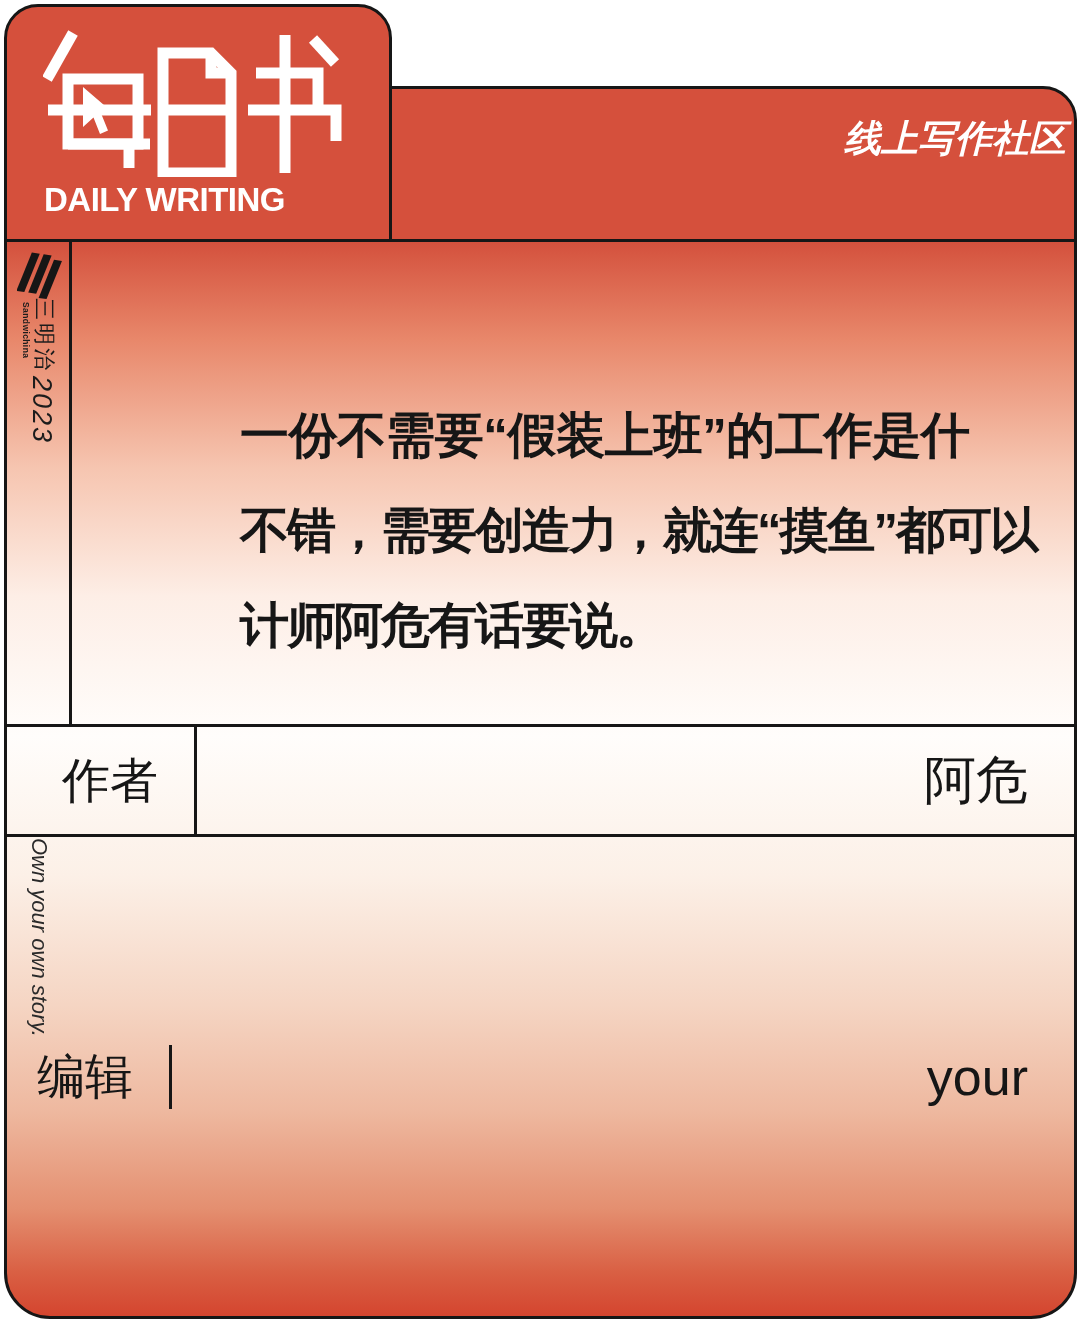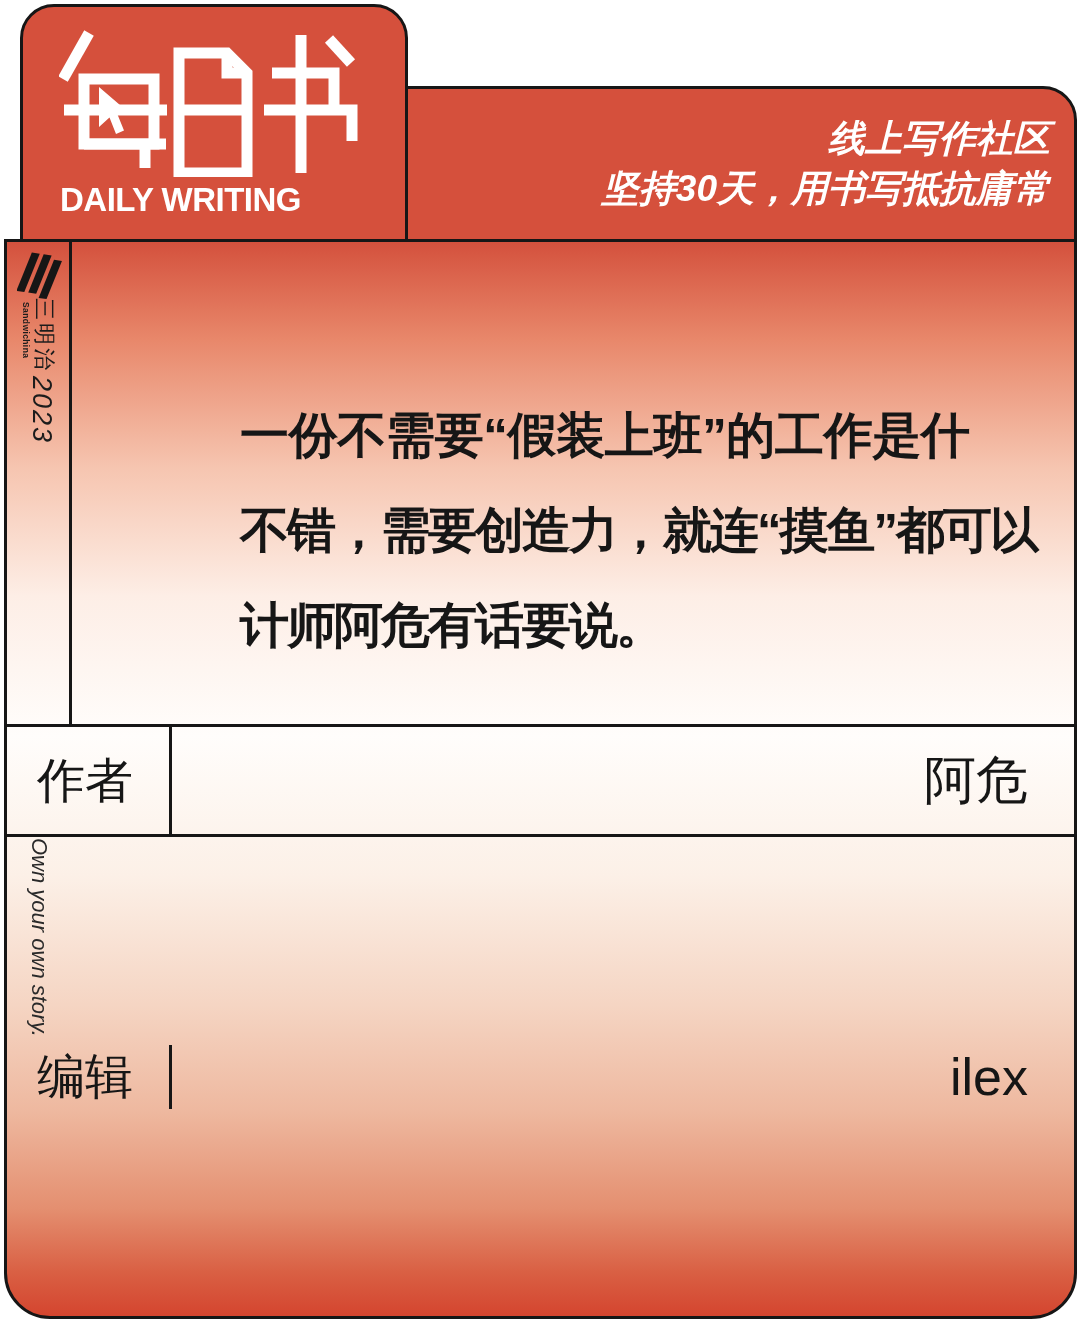--- a/index.html
+++ b/index.html
@@ -14,41 +14,40 @@
   }
 
   
   .tab{
     position:absolute; left:4px; top:4px;
     width:388px; height:238px;
     background:#d5503c;
     border:3px solid #161616;
     border-radius:34px 34px 0 0;
     z-index:3;
-    margin-left:16px;
   }
   .tab-logo{ display:block; margin:22px 0 0 36px; }
   .tab-sub{
     margin:4px 0 0 37px;
     color:#ffffff;
     font-size:33px; font-weight:700; letter-spacing:-0.5px;
     white-space:nowrap;
   }
 
   
   .band{
     position:absolute; left:389px; top:86px;
     width:688px; height:156px;
     background:#d5503c;
     border:3px solid #161616;
     border-radius:0 34px 0 0;
     z-index:2;
   }
   .band-text{
-    position:absolute; right:24px; top:25px;
+    position:absolute; right:8px; top:25px;
     text-align:right;
     color:#ffffff;
     font-style:italic; font-weight:700;
     font-size:37px; line-height:50px;
     white-space:nowrap;
   }
 
   
   .bodyframe{
     position:absolute; left:4px; top:239px;
@@ -105,21 +104,21 @@
     text-align:justify; text-align-last:justify;
   }
   .qline.last{ text-align:left; text-align-last:left; }
 
   
   .frow{
     grid-column:1 / 3;
     border-top:3px solid #161616;
     display:flex; align-items:stretch;
   }
-  .frow-author{ grid-row:2; }
+  .frow-author{ grid-row:2;padding-left:25px; }
   .frow-editor{ grid-row:3;align-items:center; }
   .fl{
     flex:0 0 165px;
     border-right:3px solid #161616;
     display:flex; align-items:center;
     padding-left:30px;
     font-size:48px; font-weight:500; color:#161616;
   }
   .fv{
     flex:1;
@@ -160,21 +159,20 @@
       </g>
 
       <polygon fill="#ffffff" points="40,58 40,98 50.5,88.5 57,105 65,101.5 58.5,85.5 72,85.5"></polygon>
     </svg>
     <div class="tab-sub">DAILY WRITING</div>
   </div>
 
   <div class="band">
     <div class="band-text">
       <div>线上写作社区</div>
-      <div>坚持30天，用书写抵抗庸常</div>
     </div>
   </div>
 
   <div class="bodyframe">
 
     <div class="sidebar">
       <svg class="sandwich" width="46" height="50" viewBox="0 0 46 50">
         <g fill="#161616" transform="rotate(8 23 25)">
           <g transform="skewX(-14)">
             <rect x="12" y="2" width="8" height="40"></rect>
@@ -197,17 +195,17 @@
       </div>
     </div>
 
     <div class="frow frow-author">
       <div class="fl">作者</div>
       <div class="fv">阿危</div>
     </div>
 
     <div class="frow frow-editor">
       <div class="fl">编辑</div>
-      <div class="fv">ilex</div>
+      <div class="fv">your</div>
     </div>
 
   </div>
 </div>
 
 </body></html>

